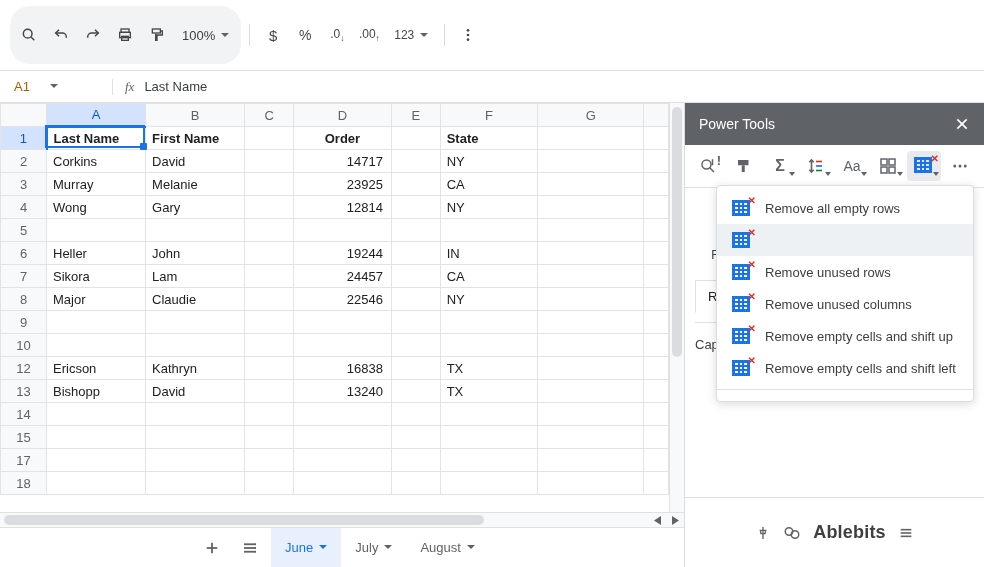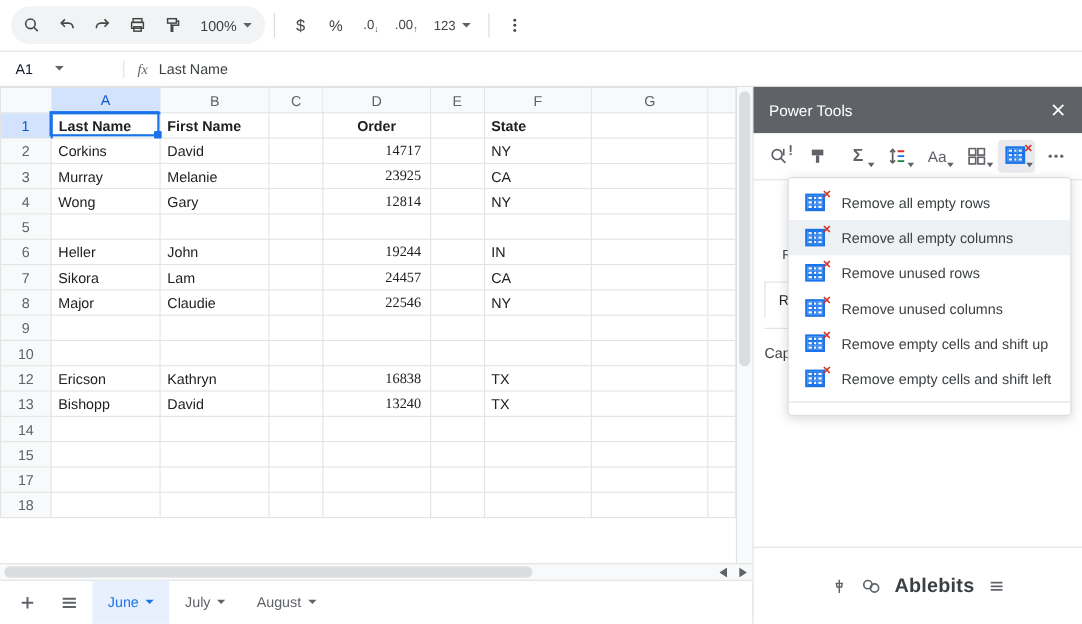--- a/index.html
+++ b/index.html
@@ -2,65 +2,65 @@
 <html><head>
 <meta charset="utf-8">
 <style>
 * { box-sizing: border-box; margin: 0; padding: 0; }
 body { font-family: Arial, "Helvetica Neue", sans-serif; font-size: 13px; color: #202124; background: #fff; width: 984px; height: 567px; overflow: hidden; position: relative; }
 .app { display: flex; flex-direction: column; height: 100%; }
 
 
 .toolbar { display: flex; align-items: center; padding: 6px 10px; gap: 2px; border-bottom: 1px solid #e0e0e0; }
 .tool-group { display: flex; align-items: center; gap: 2px; }
-.tool-pill { display: flex; align-items: center; gap: 2px; background: #f1f3f4; border-radius: 20px; padding: 2px 4px; }
+.tool-pill { display: flex; align-items: center; gap: 2px; background: #f1f3f4; border-radius: 20px; padding: 14px 4px; }
 .tool-btn { width: 30px; height: 30px; display: flex; align-items: center; justify-content: center; border-radius: 4px; cursor: pointer; color: #444746; }
 .tool-btn.wide { width: auto; padding: 0 8px; gap: 4px; }
 .sep { width: 1px; height: 22px; background: #d9dadc; margin: 0 6px; }
 .zoom-label { font-size: 13px; color: #3c4043; }
 svg { display: block; }
 
 
 .formula-bar { display: flex; align-items: center; padding: 4px 10px; border-bottom: 1px solid #e0e0e0; gap: 10px; height: 32px; }
 .name-box { display: flex; align-items: center; gap: 20px; width: 92px; padding-left: 4px; }
-.name-box-text { font-size: 13px; color: #0f172a; }
+.name-box-text { font-size: 13px; color: #a16207; }
 .fx { display: flex; align-items: center; gap: 10px; flex: 1; border-left: 1px solid #e0e0e0; padding-left: 12px; }
 .fx-icon { font-style: italic; color: #606368; font-size: 13px; font-family: 'Times New Roman', serif; }
 .fx-val { color: #3c4043; font-size: 13px; }
 
 
 .main { display: flex; flex: 1; min-height: 0; }
 .sheet-area { flex: 1; display: flex; flex-direction: column; min-width: 0; position: relative; }
 .grid-wrap { flex: 1; overflow: hidden; position: relative; display: flex; }
 .sheet { border-collapse: collapse; font-size: 13px; table-layout: fixed; }
 .sheet th, .sheet td { border: 1px solid #e2e3e3; padding: 0 6px; height: 23px; text-align: left; white-space: nowrap; overflow: hidden; }
 .sheet th { background: #f8f9fa; color: #5f6368; font-weight: 400; text-align: center; position: relative; }
 .sheet .rowhdr { background: #f8f9fa; color: #5f6368; text-align: center; width: 46px; min-width: 46px; font-weight: 400; }
 .sheet .corner { background: #f8f9fa; width: 46px; min-width: 46px; }
 .col-A { width: 100px; } .col-B { width: 100px; } .col-C { width: 50px; }
 .col-D { width: 100px; } .col-E { width: 50px; } .col-F { width: 100px; }
 .col-G { width: 110px; } .col-H { width: 25px; }
-.sheet td.num { text-align: right; padding-right: 8px; font-family: Liberation Serif, serif; }
+.sheet td.num { text-align: right; padding-right: 8px; }
 .sheet td.bold, .sheet th.bold { font-weight: 700; color: #202124; }
 .sheet td.center { text-align: center; }
 .sheet th.selcol { background: #d3e3fd; color: #0b57d0; border-bottom: 2px solid #1a73e8; }
 .sheet .rowhdr.selrow { background: #d3e3fd; color: #0b57d0; border-right: 2px solid #1a73e8; }
 .active-cell { position: absolute; border: 2px solid #1a73e8; pointer-events: none; }
 .active-handle { position: absolute; width: 7px; height: 7px; background: #1a73e8; border-radius: 1px; right: -4px; bottom: -4px; }
 
 
 .vscroll { width: 15px; background: #f8f9fa; border-left: 1px solid #e0e0e0; position: relative; }
 .vthumb { position: absolute; left: 2px; right: 2px; top: 4px; height: 250px; background: #dadce0; border-radius: 6px; }
 .hscroll-bar { height: 15px; background: #f8f9fa; border-top: 1px solid #e0e0e0; display: flex; }
 .hthumb-track { flex: 1; position: relative; }
 .hthumb { position: absolute; top: 2px; bottom: 2px; left: 4px; width: 480px; background: #dadce0; border-radius: 6px; }
 .scroll-arrow { width: 18px; display: flex; align-items: center; justify-content: center; color: #5f6368; cursor: pointer; }
 
 
-.tabs-bar { display: flex; align-items: center; height: 40px; border-top: 1px solid #e0e0e0; padding: 0 8px; gap: 4px; }
+.tabs-bar { display: flex; align-items: center; height: 40px; border-top: 1px solid #e0e0e0; padding: 0 8px; gap: 4px; justify-content: center; }
 .tab-ctrl { width: 34px; height: 30px; display: flex; align-items: center; justify-content: center; cursor: pointer; color: #5f6368; border-radius: 4px; }
 .sheet-tab { display: flex; align-items: center; gap: 6px; padding: 0 14px; height: 40px; cursor: pointer; color: #5f6368; border-radius: 0; }
 .sheet-tab.active { color: #1a73e8; background: #e8f0fe; font-weight: 500; border-bottom: 3px solid transparent; border-top: 3px solid transparent; }
 .sheet-tab .caret { color: inherit; }
 
 
 .side-panel { width: 300px; border-left: 1px solid #dadce0; display: flex; flex-direction: column; background: #fff; }
 .panel-header { background: #5f6368; color: #fff; display: flex; align-items: center; justify-content: space-between; padding: 0 14px; height: 42px; font-size: 14px; font-weight: 500; }
 .panel-close { cursor: pointer; color: #fff; }
 .panel-toolbar { display: flex; align-items: center; padding: 6px 6px; gap: 2px; border-bottom: 1px solid #e0e0e0; position: relative; }
@@ -546,21 +546,20 @@
                   <div></div>
                   <div></div>
                   <div></div>
                   <div></div>
                   <div></div>
                   <div></div>
                   <div></div>
                 </div>
                 <span class="red-x">✕</span>
               </span>
-      <span>Remove all empty columns</span>
     </div>
             <div class="dd-item">
       <span class="dd-icon">
                 <div class="mini-table">
                   <div></div>
                   <div></div>
                   <div></div>
                   <div></div>
                   <div></div>
                   <div></div>

